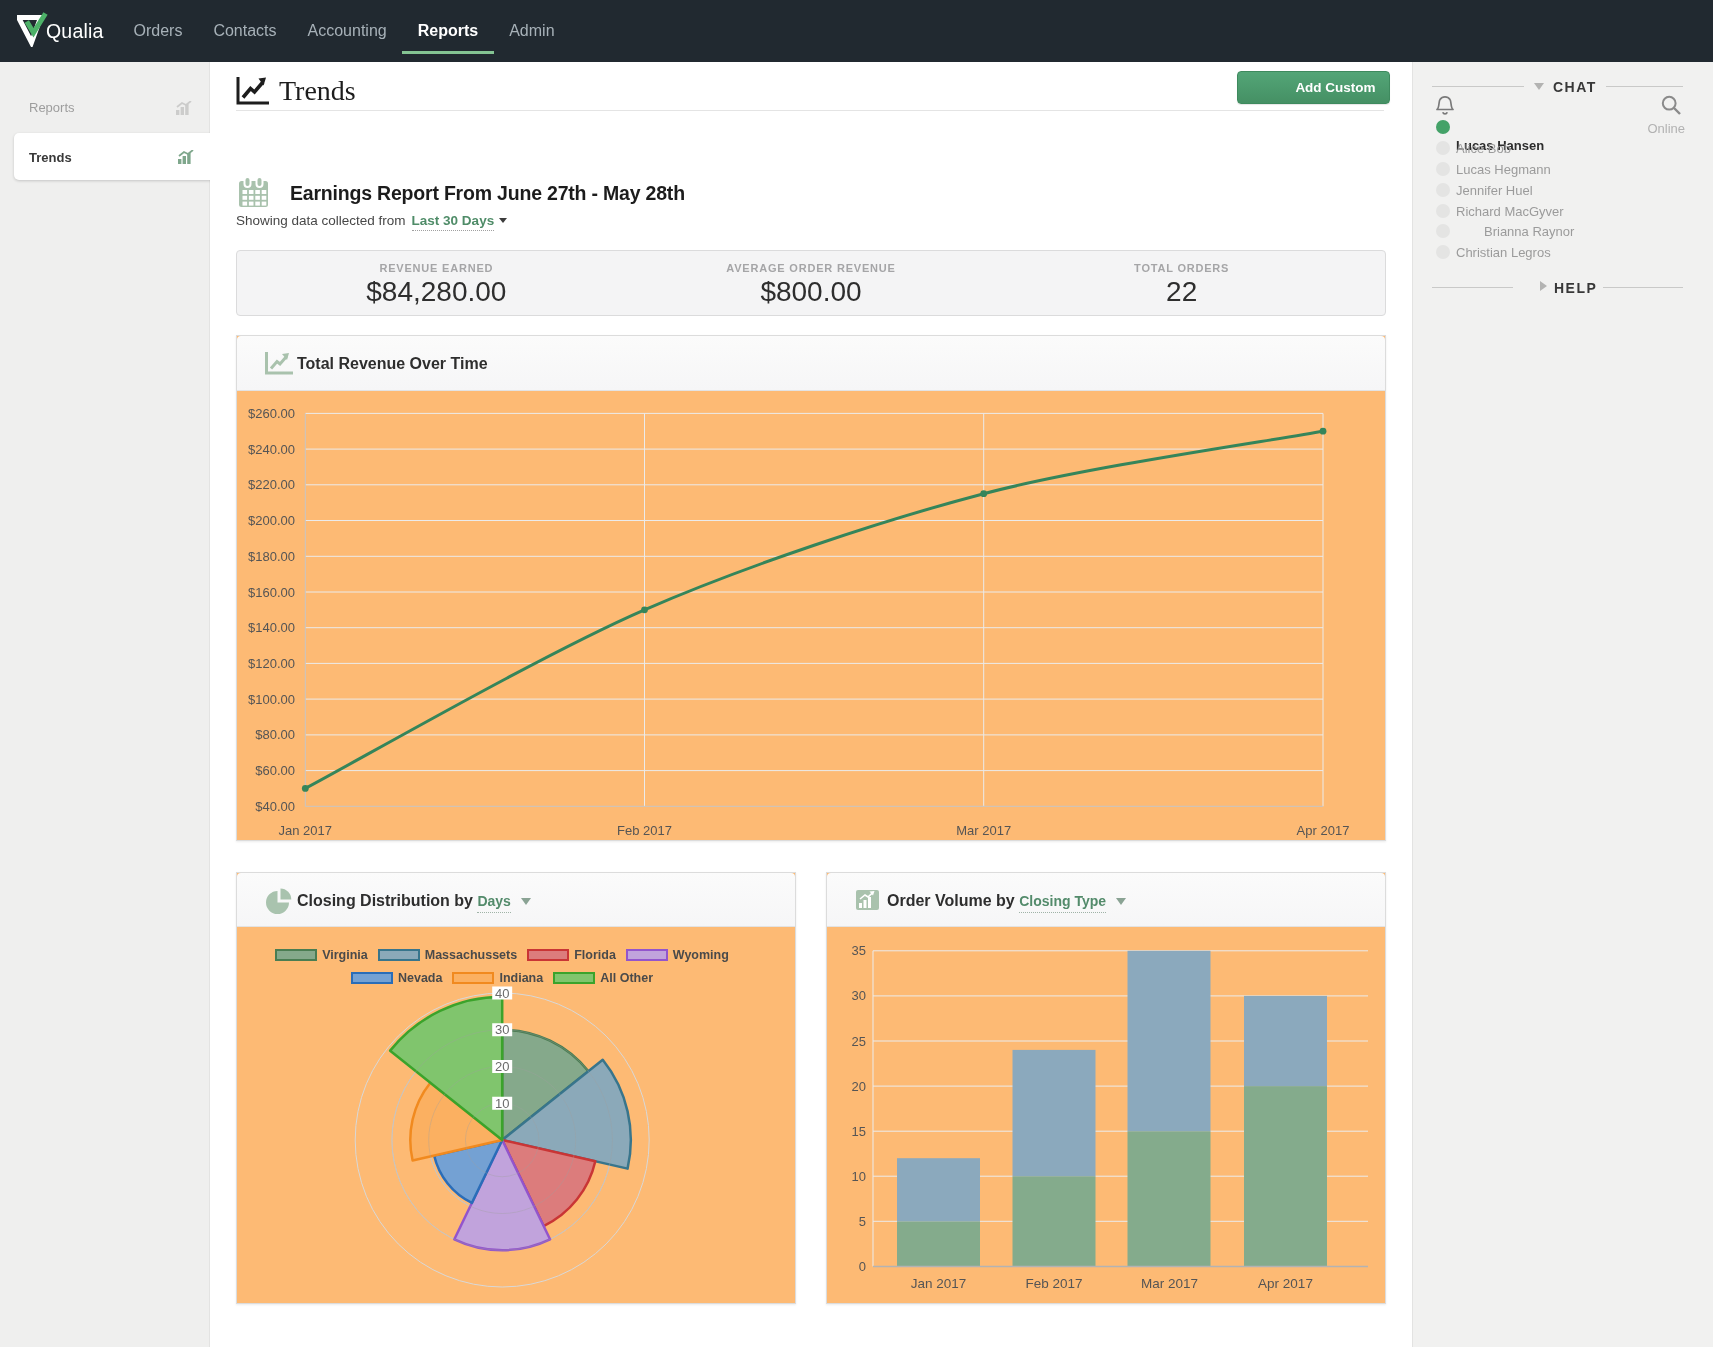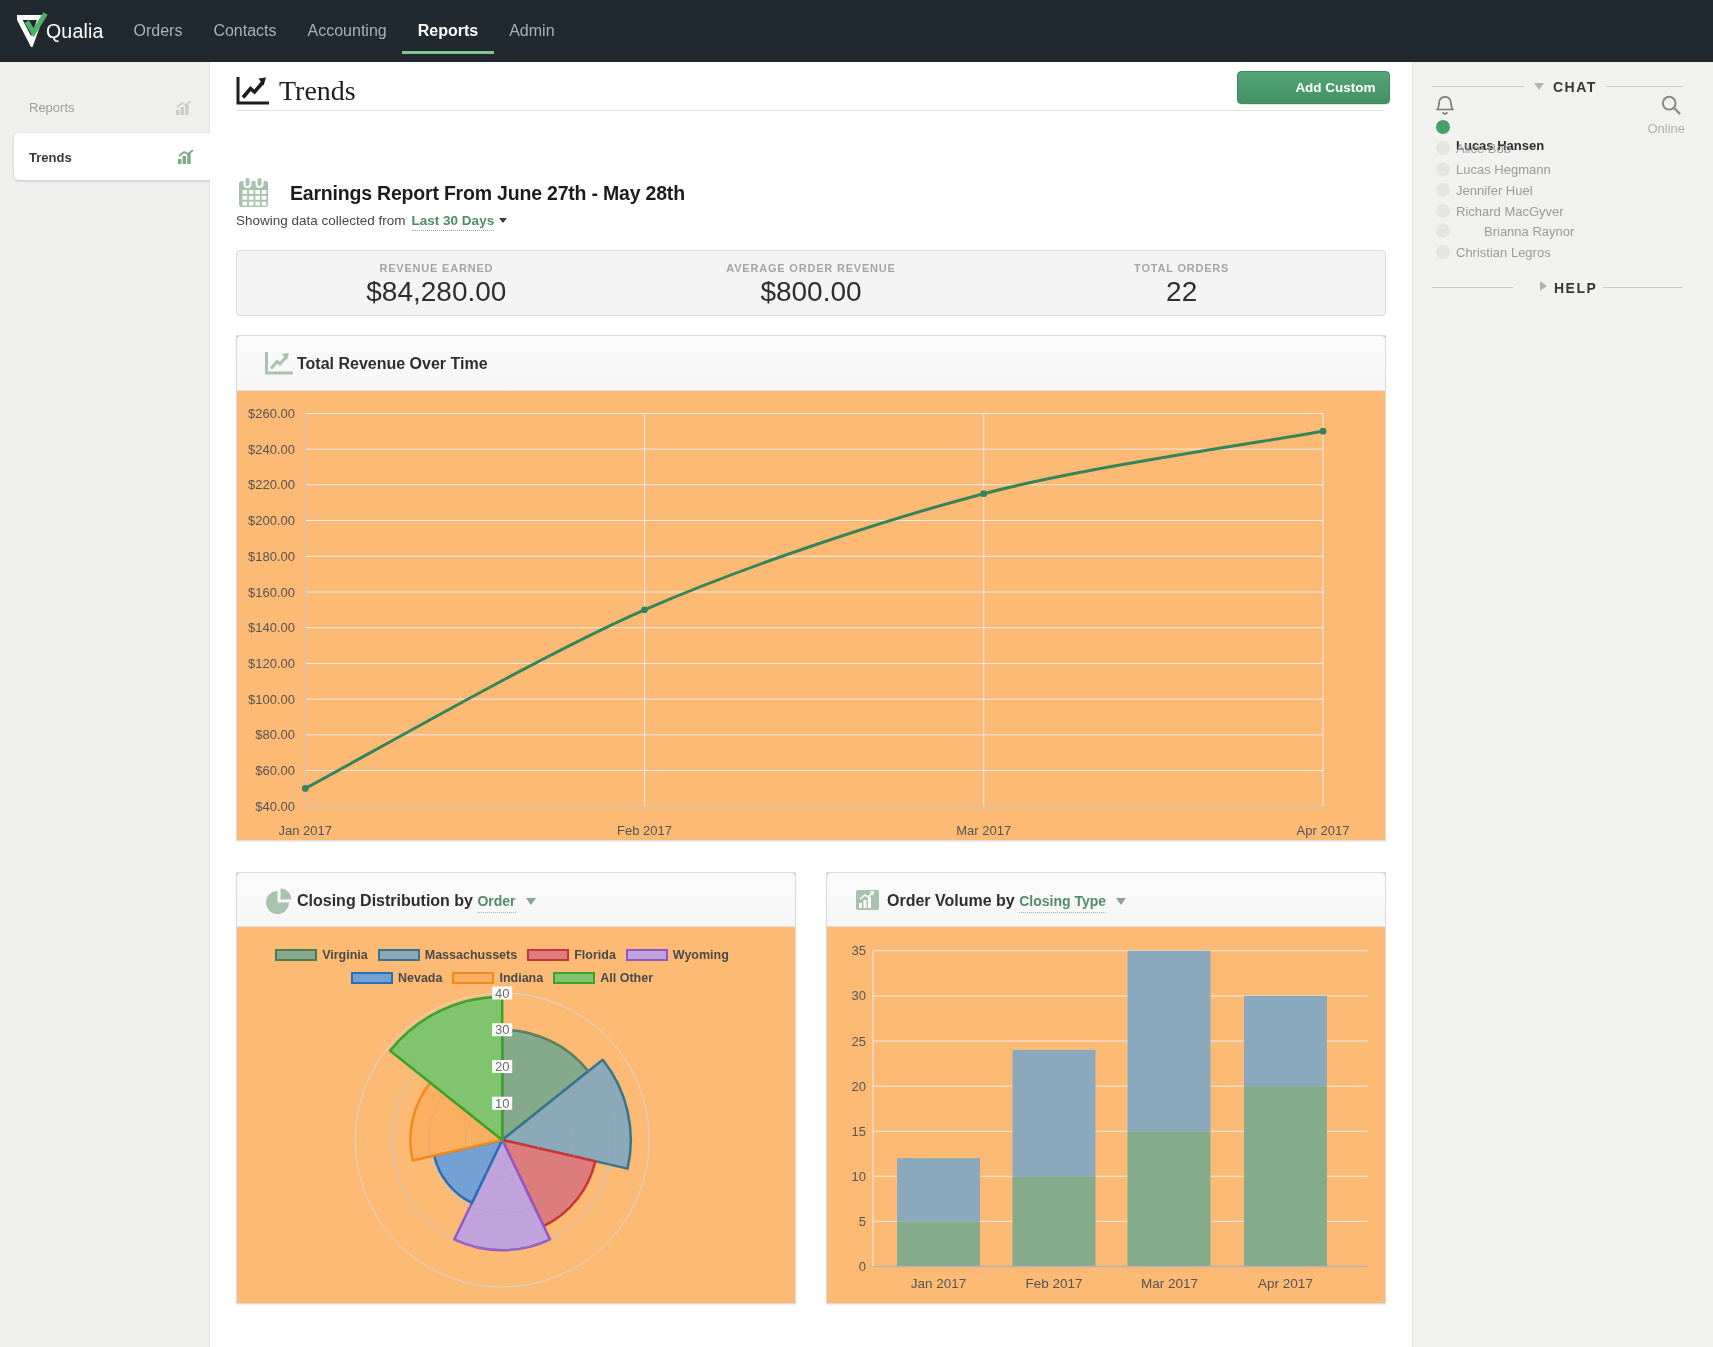--- a/index.html
+++ b/index.html
@@ -214,21 +214,21 @@
     </svg>
 
   </div>
 
   <div class="card" id="polarcard">
     <div class="chead">
       <svg class="abs" style="left:29px;top:15px" width="28" height="28" viewBox="0 0 28 28">
         <path d="M11.5 14.5 L11.5 3 A11.5 11.5 0 1 0 23 14.5 Z" fill="#a9c3ae"></path>
         <path d="M14.5 11.5 L14.5 0.5 A11 11 0 0 1 25.3 11.5 Z" fill="#a9c3ae"></path>
       </svg>
-      <div class="ct">Closing Distribution by <span class="grn">Order</span><span class="caret-g"></span></div>
+      <div class="ct">Closing Distribution by <span class="grn">Days</span><span class="caret-g"></span></div>
     </div>
     <div class="leg" style="top:75px;">
       <div class="li">
           <div class="sw" style="background:#85a98b;border-color:#4a7d52;"></div>
           <div class="lt">Virginia</div>
         </div>
       <div class="li">
           <div class="sw" style="background:#8ba9b9;border-color:#38758c;"></div>
           <div class="lt">Massachussets</div>
         </div>

